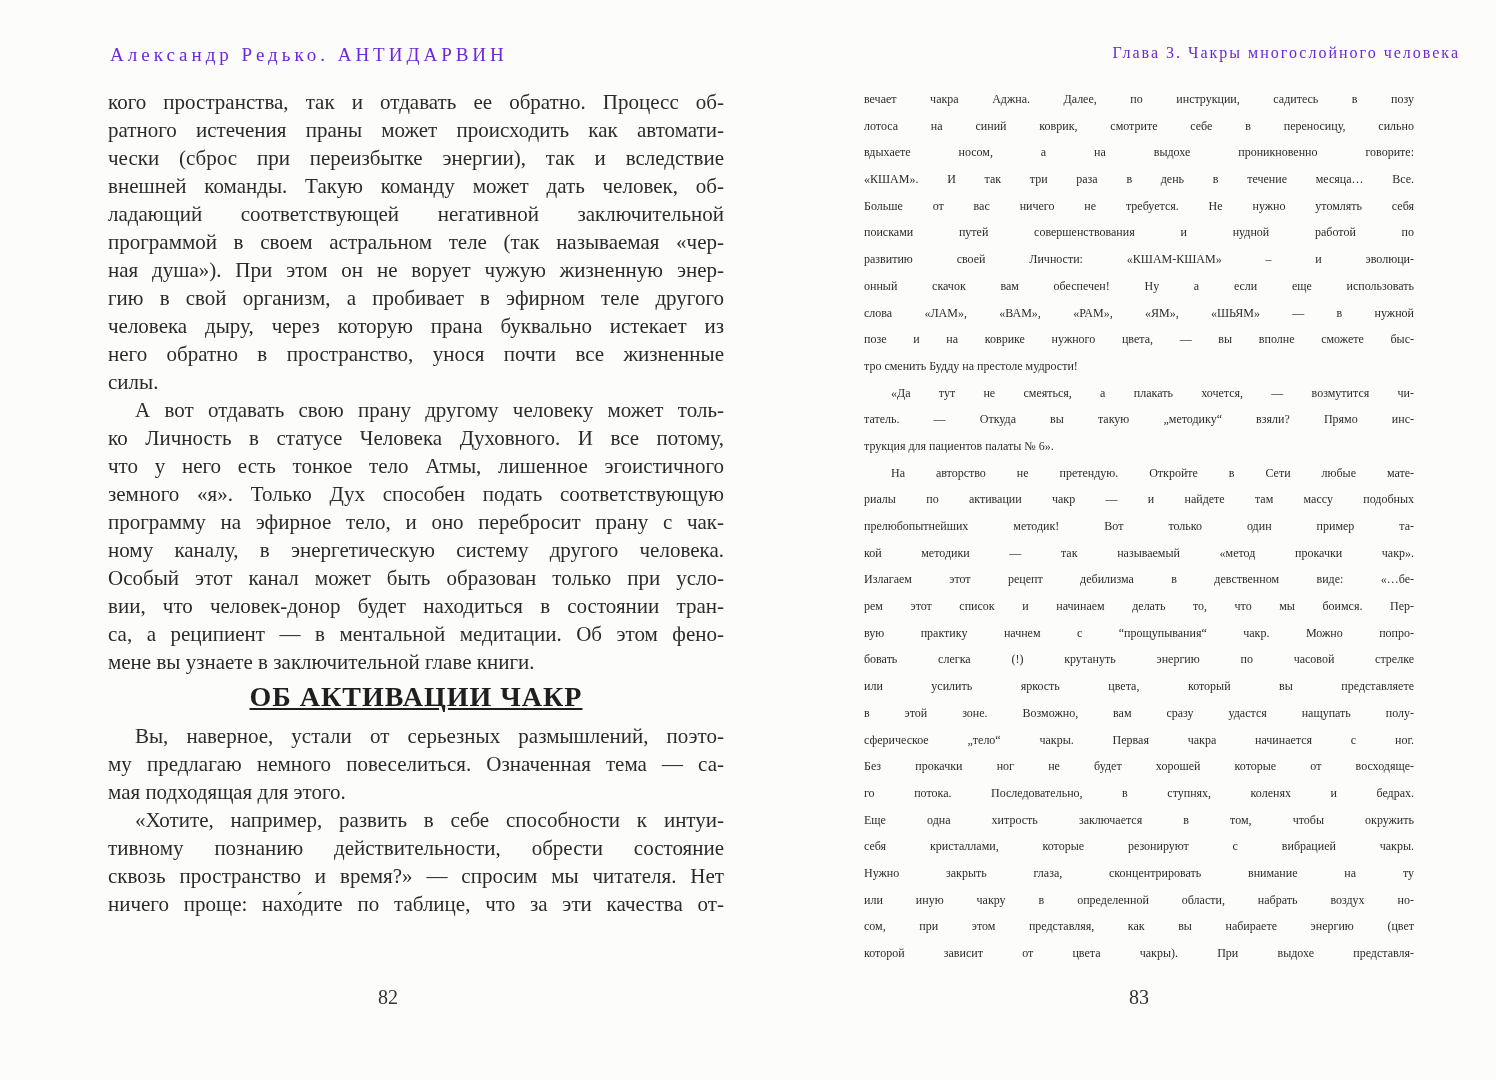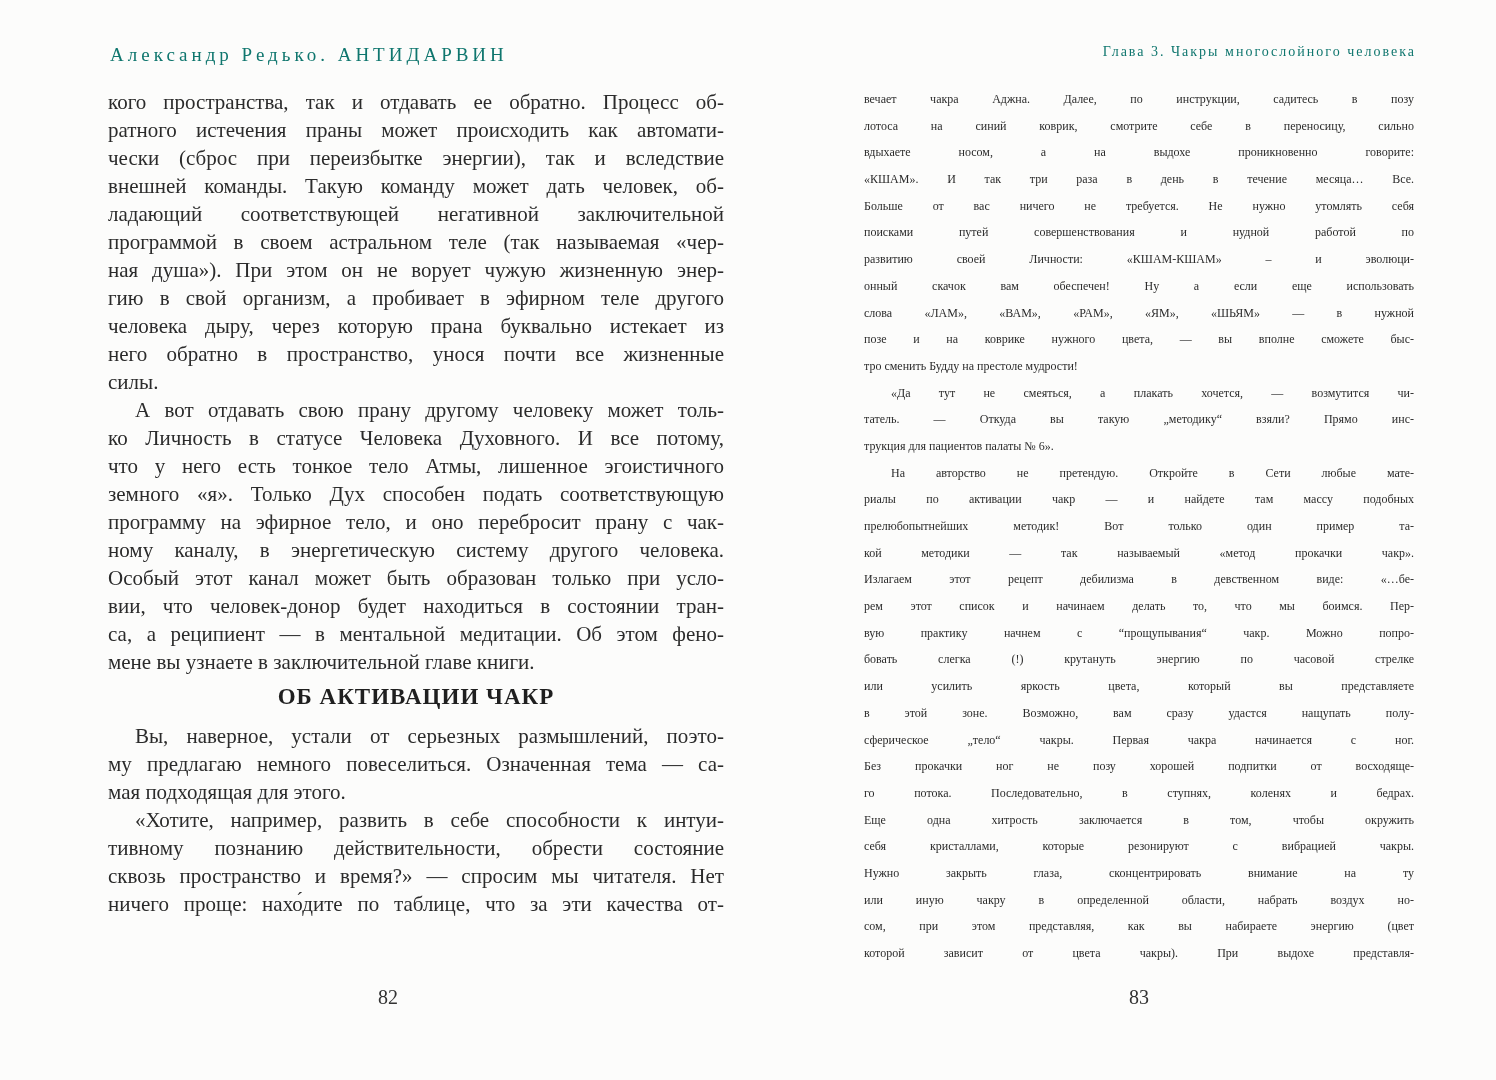--- a/index.html
+++ b/index.html
@@ -4,41 +4,41 @@
 <style>
   html,body{margin:0;padding:0;}
   body{
     width:1496px;height:1080px;position:relative;overflow:hidden;
     background:#fcfcfb;
     font-family:"Liberation Serif","DejaVu Serif",serif;
     color:#2b2b2b;
   }
   .spread{position:absolute;inset:0;}
   .running-header{
-    position:absolute;top:44px;font-size:19px;color:#0f766e;
+    position:absolute;top:44px;font-size:19px;color:#6d28d9;
     white-space:nowrap;
   }
   .running-header.left{left:110px;letter-spacing:4px;}
-  .running-header.right{left:864px;width:552px;text-align:right;letter-spacing:2px;font-size:14px;}
+  .running-header.right{left:908px;width:552px;text-align:right;letter-spacing:2px;font-size:16px;}
   .column{position:absolute;}
   .col-left{left:108px;top:88px;width:616px;font-size:21px;line-height:28px;}
   .col-right{left:864px;top:86px;width:550px;font-size:12px;line-height:26.7px;}
   .line{
     text-align:justify;text-align-last:justify;text-justify:inter-word;
     overflow:hidden;white-space:normal;
   }
   .col-left .line{height:28px;}
   .col-right .line{height:26.7px;}
   .line.end{text-align-last:left;}
   .line.indent{padding-left:27px;}
   .it, .line.it{}
   .section-heading{
-    font-weight:bold;font-size:23px;letter-spacing:1px;
+    font-weight:bold;font-size:28px;letter-spacing:1px;
     text-align:right;text-align-last:center;
-    margin-top:6px;margin-bottom:10px;line-height:30px;color:#1f1f1f;
+    margin-top:6px;margin-bottom:10px;line-height:30px;color:#1f1f1f;text-decoration:underline;
   }
   .page-number{
     position:absolute;top:986px;font-size:20px;color:#333;
     text-align:right;text-align-last:center;
   }
   .page-number.left{left:108px;width:560px;}
   .page-number.right{left:864px;width:550px;}
 </style>
 </head>
 <body>
@@ -100,21 +100,21 @@
       <div class="line">риалы по активации чакр — и найдете там массу подобных</div>
       <div class="line">прелюбопытнейших методик! Вот только один пример та-</div>
       <div class="line">кой методики — так называемый «метод прокачки чакр».</div>
       <div class="line"><span>Излагаем этот рецепт дебилизма в девственном виде: «…</span><span class="it">бе-</span></div>
       <div class="line it">рем этот список и начинаем делать то, что мы боимся. Пер-</div>
       <div class="line it">вую практику начнем с “прощупывания“ чакр. Можно попро-</div>
       <div class="line it">бовать слегка (!) крутануть энергию по часовой стрелке</div>
       <div class="line it">или усилить яркость цвета, который вы представляете</div>
       <div class="line it">в этой зоне. Возможно, вам сразу удастся нащупать полу-</div>
       <div class="line it">сферическое „тело“ чакры. Первая чакра начинается с ног.</div>
-      <div class="line it">Без прокачки ног не позу хорошей подпитки от восходяще-</div>
+      <div class="line it">Без прокачки ног не будет хорошей которые от восходяще-</div>
       <div class="line it">го потока. Последовательно, в ступнях, коленях и бедрах.</div>
       <div class="line it">Еще одна хитрость заключается в том, чтобы окружить</div>
       <div class="line it">себя кристаллами, которые резонируют с вибрацией чакры.</div>
       <div class="line it">Нужно закрыть глаза, сконцентрировать внимание на ту</div>
       <div class="line it">или иную чакру в определенной области, набрать воздух но-</div>
       <div class="line it">сом, при этом представляя, как вы набираете энергию (цвет</div>
       <div class="line it">которой зависит от цвета чакры). При выдохе представля-</div>
     </div>
 
   <div class="page-number left">82</div>

